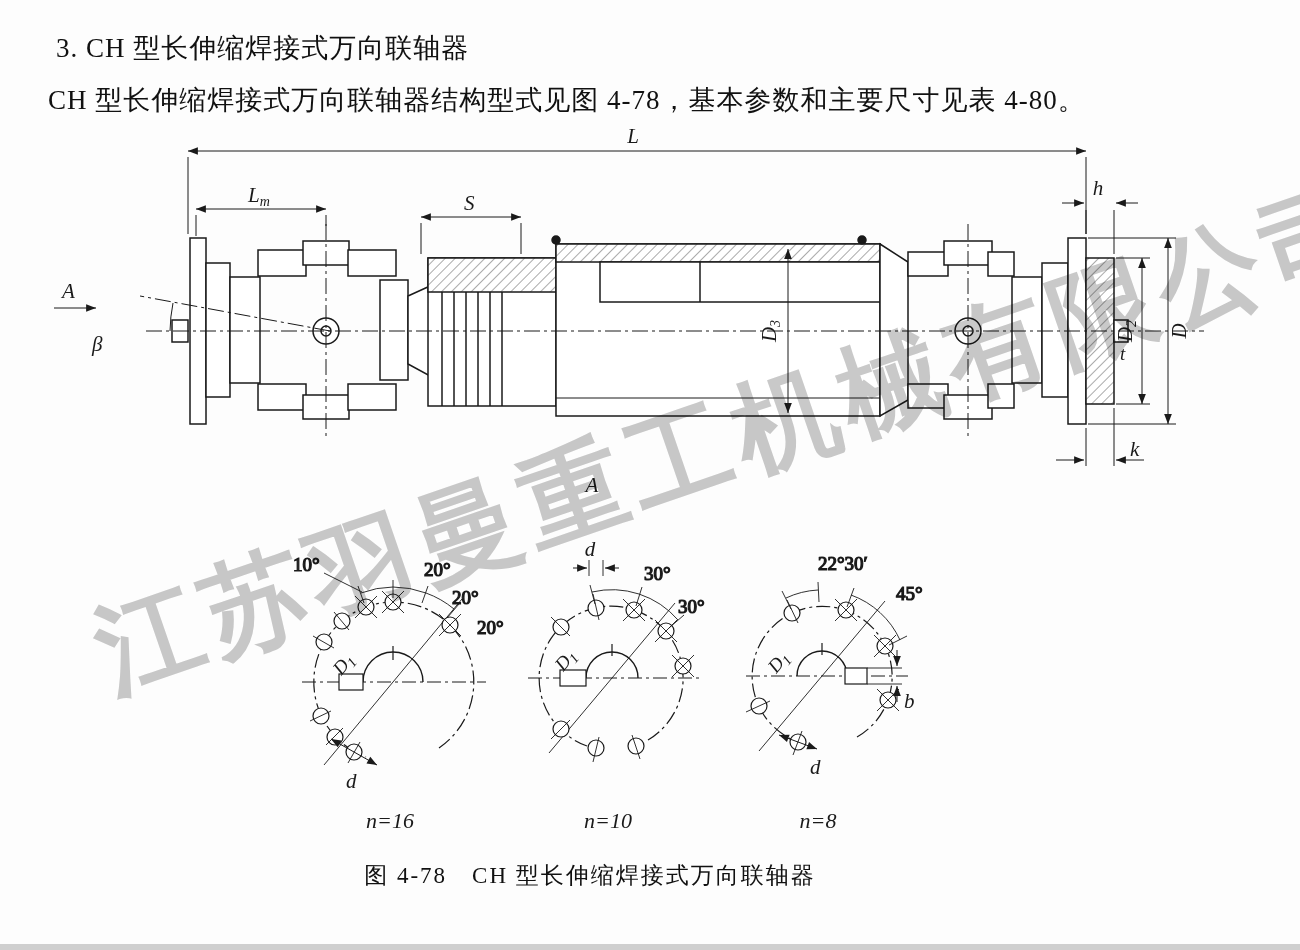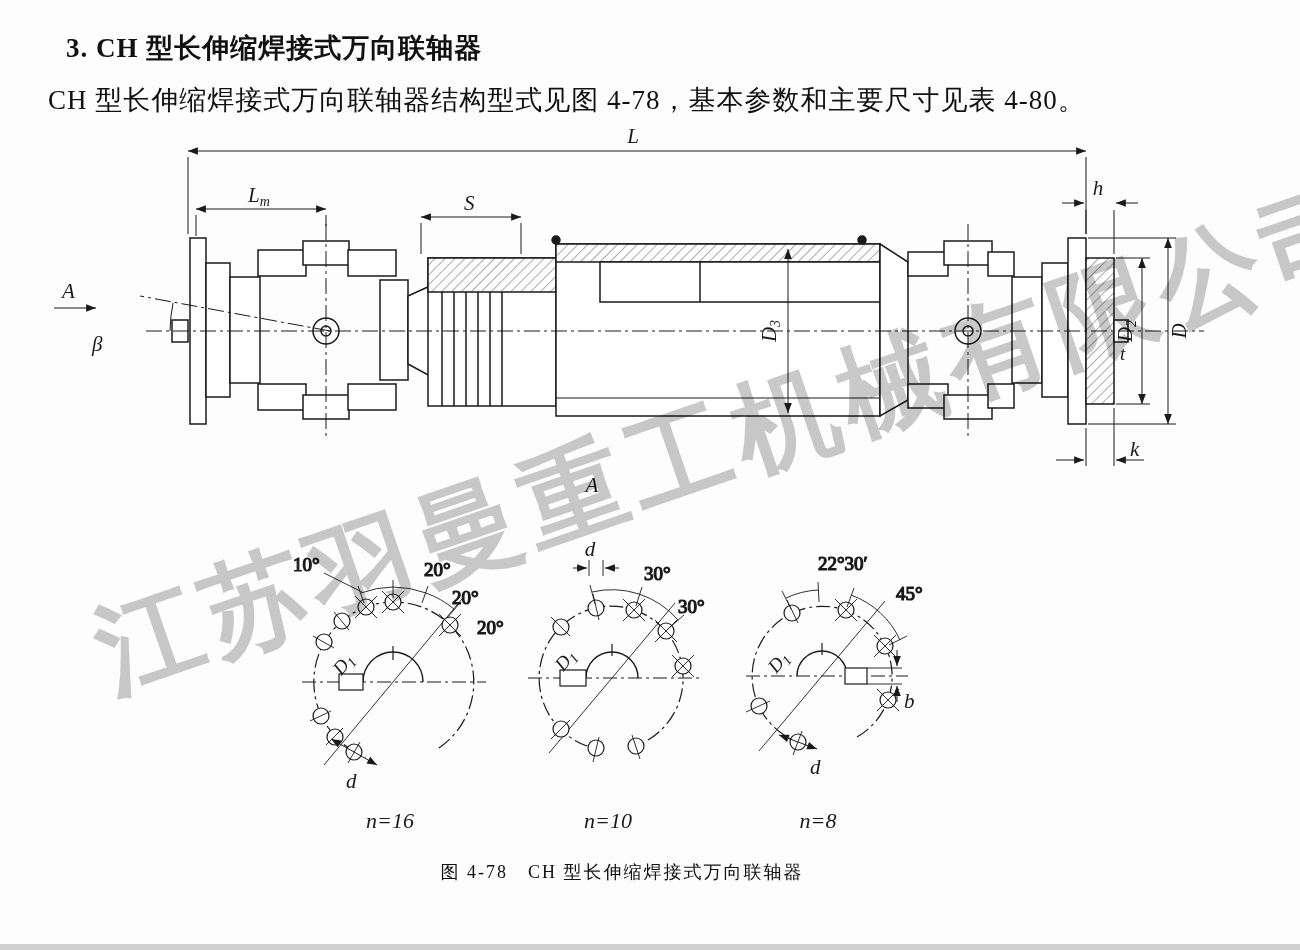--- a/index.html
+++ b/index.html
@@ -1,20 +1,20 @@
 <!DOCTYPE html>
 <html><head>
 <meta charset="utf-8">
 <style>
   html,body{margin:0;padding:0;background:#ffffff;}
   .page{position:relative;width:1300px;height:950px;background:#fdfdfd;overflow:hidden;
         font-family:"Liberation Serif","DejaVu Serif",serif;color:#111;}
-  .heading{position:absolute;left:66px;top:30px;font-size:27px;letter-spacing:1px;font-weight:bold;}
+  .heading{position:absolute;left:56px;top:30px;font-size:27px;letter-spacing:1px;}
   .bodyline{position:absolute;left:48px;top:82px;font-size:27px;letter-spacing:1px;}
-  .caption{position:absolute;left:0;top:860px;width:1180px;text-align:center;font-size:18px;letter-spacing:2px;padding-left:32px;}
+  .caption{position:absolute;left:0;top:860px;width:1180px;text-align:center;font-size:23px;letter-spacing:2px;}
   .watermark{position:absolute;left:78px;top:592px;font-size:104px;font-weight:bold;color:#bcbcbc;
              letter-spacing:8px;white-space:nowrap;transform:rotate(-19deg);transform-origin:0 0;
              mix-blend-mode:multiply;opacity:.8;z-index:5;pointer-events:none;}
   .scan-edge{position:absolute;left:0;bottom:0;width:100%;height:6px;background:#cfcfcf;}
   svg.fig{position:absolute;left:0;top:0;}
   .dim{font-family:"Liberation Serif","DejaVu Serif",serif;font-style:italic;font-size:21px;fill:#1a1a1a;}
   .dim-s{font-family:"Liberation Serif","DejaVu Serif",serif;font-style:italic;font-size:19px;fill:#1a1a1a;}
   .ang{font-family:"Liberation Serif","DejaVu Serif",serif;font-size:19px;fill:#1a1a1a;font-style:normal;}
   .nlab{font-family:"Liberation Serif","DejaVu Serif",serif;font-style:italic;font-size:22px;fill:#1a1a1a;}
   .sub{font-size:14px;}

